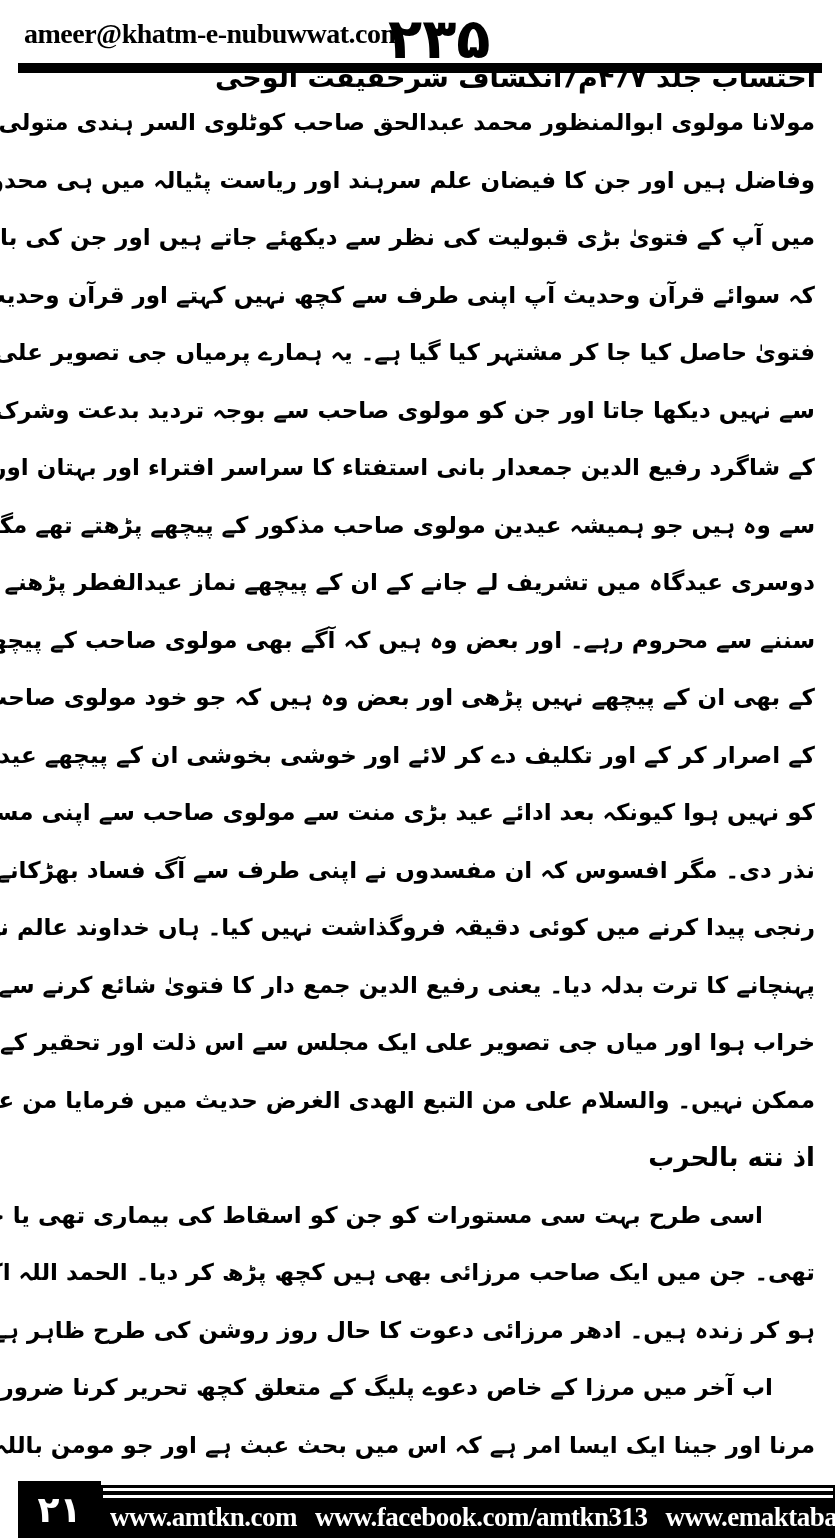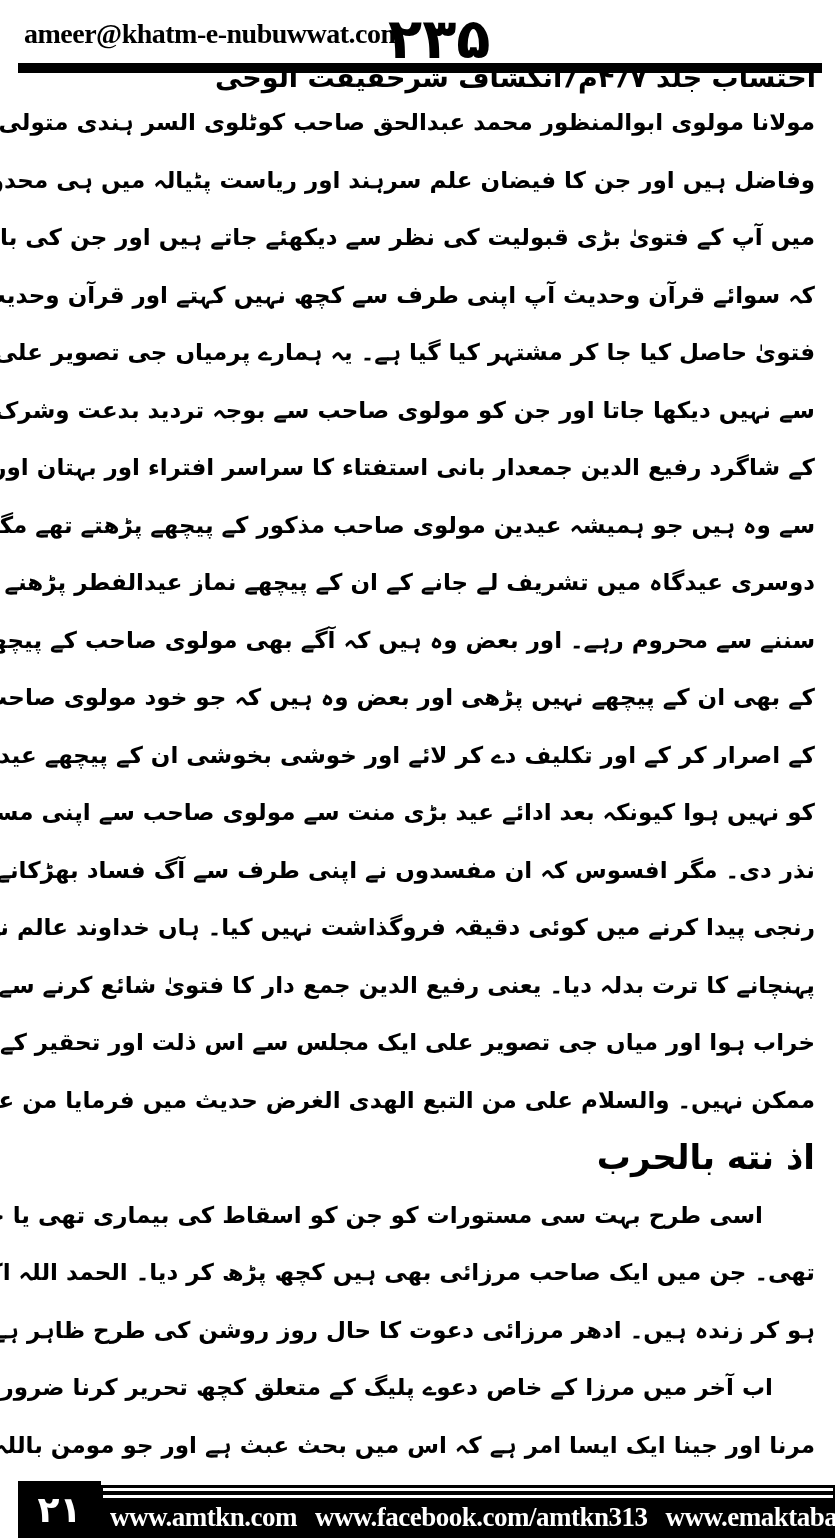--- a/index.html
+++ b/index.html
@@ -35,21 +35,21 @@
   .body-text{
     position:absolute;top:94px;left:25px;right:25px;bottom:66px;
     direction:rtl;
     font-family:"DejaVu Sans",sans-serif;
     font-weight:bold;
     font-size:23px;
     line-height:57.5px;
     color:#000;
   }
   .line{text-align:justify;text-align-last:justify;white-space:nowrap;}
-  .line.quote{text-align:left;text-align-last:right;font-size:34px;}
+  .line.quote{text-align:left;text-align-last:right;font-size:26px;}
   .line.indent{text-indent:52px;}
   .line.indent-short{text-indent:42px;padding-left:95px;}
 
   
   .ftr{position:absolute;left:0;right:0;bottom:0;height:60px;}
   .pagebox{
     position:absolute;left:18px;bottom:2px;width:83px;height:57px;
     background:#000;color:#fff;
     display:flex;align-items:center;justify-content:center;
     font-weight:bold;font-size:36px;direction:rtl;

